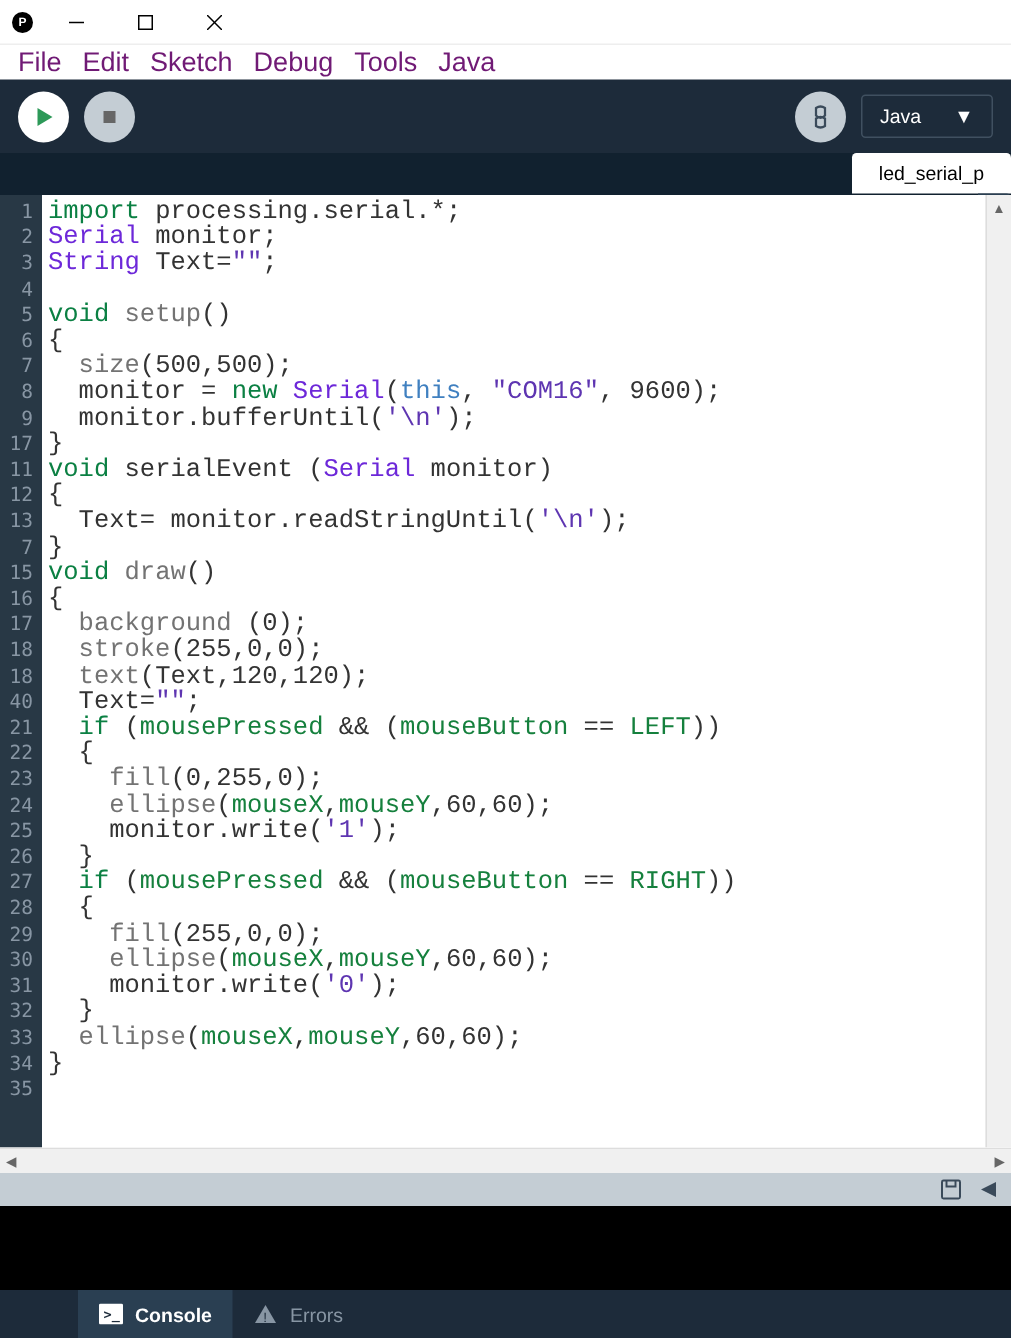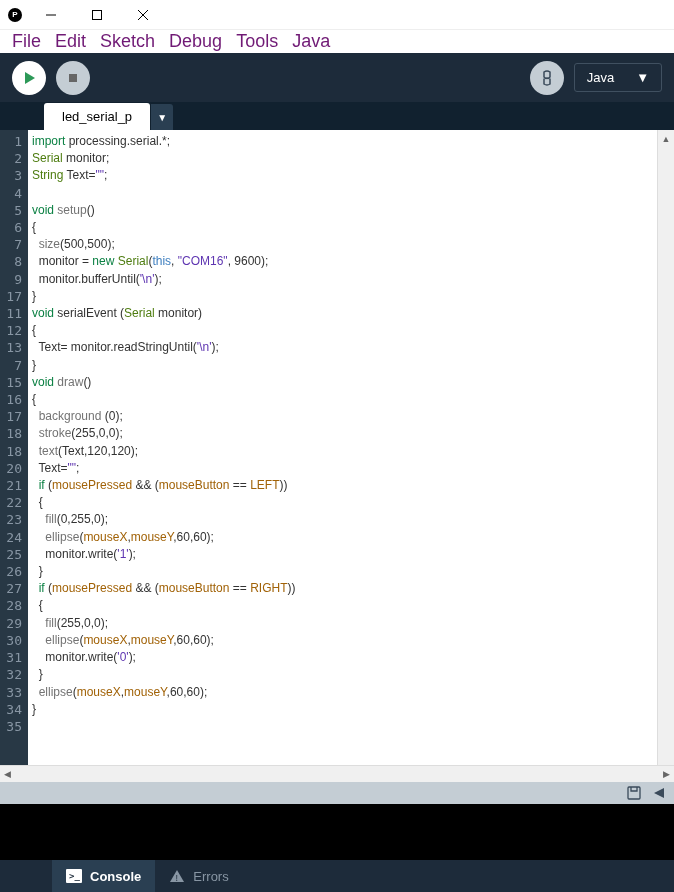--- a/index.html
+++ b/index.html
@@ -12,30 +12,30 @@
 .menubar { height: 23px; background: #fff; display: flex; align-items: center; padding: 0 6px; gap: 2px; font-size: 18px; color: #701a75; }
 .menubar span { padding: 2px 6px; }
 .toolbar { background: #1d2b3a; height: 49px; display: flex; align-items: center; padding: 0 12px; gap: 10px; }
 .toolbtn { width: 34px; height: 34px; border-radius: 50%; background: #c4cdd4; display: flex; align-items: center; justify-content: center; }
 .toolbtn.run { background: #fff; }
 .toolbtn.run svg { fill: #2d9958; }
 .toolbtn.stop svg { fill: #666; }
 .toolbar-spacer { flex: 1; }
 .debug-btn { width: 34px; height: 34px; border-radius: 50%; background: #c4cdd4; display: flex; align-items: center; justify-content: center; }
 .mode-select { background: transparent; border: 1px solid #405060; color: #fff; padding: 6px 12px; font-size: 13px; border-radius: 3px; display: flex; align-items: center; gap: 22px; }
-.tabs { background: #11212f; height: 28px; display: flex; align-items: flex-end; padding-left: 44px; }
+.tabs { background: #11212f; height: 28px; display: flex; align-items: flex-end; padding-left: 44px; flex-direction: column; }
 .tab { background: #fff; color: #000; padding: 6px 18px; font-size: 13px; border-top-left-radius: 3px; border-top-right-radius: 3px; }
 .tab-dropdown { width: 22px; height: 26px; background: #2a3f52; display: flex; align-items: center; justify-content: center; margin-left: 1px; color: #fff; font-size: 10px; border-top-right-radius: 3px;}
 .editor { flex: 1; display: flex; background: #fff; overflow: hidden; position: relative; }
 .gutter { background: #283845; color: #8896a4; font-family: Consolas, monospace; font-size: 13px; text-align: right; padding: 3px 6px 3px 4px; line-height: 17.2px; min-width: 28px; user-select: none;}
-.code { font-family: Liberation Sans, sans-serif; font-size: 12px; line-height: 17.2px; padding: 3px 4px; white-space: pre; flex: 1; color: #333; overflow-x: hidden;}
+.code { font-family: Liberation Mono, monospace; font-size: 17px; line-height: 17.2px; padding: 3px 4px; white-space: pre; flex: 1; color: #333; overflow-x: hidden;}
 .code .kw-a { color: #0b8043; } 
 .code .kw-b { color: #737373; } 
-.code .kw-c { color: #a16207; } 
-.code .type { color: #4d7c0f; } 
+.code .kw-c { color: #15803d; } 
+.code .type { color: #6d28d9; } 
 .code .str { color: #5e35b1; }
 .code .lit { color: #4080c0; } 
 .line-hl { background: #e8f2f5; display: inline-block; width: 100%; }
 .vscroll { width: 17px; background: #f0f0f0; border-left: 1px solid #ddd; position: relative; }
 .vscroll-arrow { position:absolute; left:0; right:0; height:17px; display:flex; align-items:center; justify-content:center; color:#666; font-size:9px; }
 .vscroll-arrow.up {top:0;}
 .hscroll { height: 17px; background: #f0f0f0; border-top: 1px solid #ddd; display: flex; align-items: center; justify-content: space-between; padding: 0 4px; font-size: 9px; color: #666;}
 .status { height: 22px; background: #c4cdd4; display: flex; align-items: center; justify-content: flex-end; padding: 0 8px; gap: 10px; color: #3a4a5a;}
 .console { height: 56px; background: #000; }
 .bottombar { height: 32px; background: #1d2b3a; display: flex; align-items: stretch; padding-left: 52px; }
@@ -119,21 +119,21 @@
       <div>17</div>
       <div>11</div>
       <div>12</div>
       <div>13</div>
       <div>7</div>
       <div>15</div>
       <div>16</div>
       <div>17</div>
       <div>18</div>
       <div>18</div>
-      <div>20</div>
+      <div>40</div>
       <div>21</div>
       <div>22</div>
       <div>23</div>
       <div>24</div>
       <div>25</div>
       <div>26</div>
       <div>27</div>
       <div>28</div>
       <div>29</div>
       <div>30</div>

